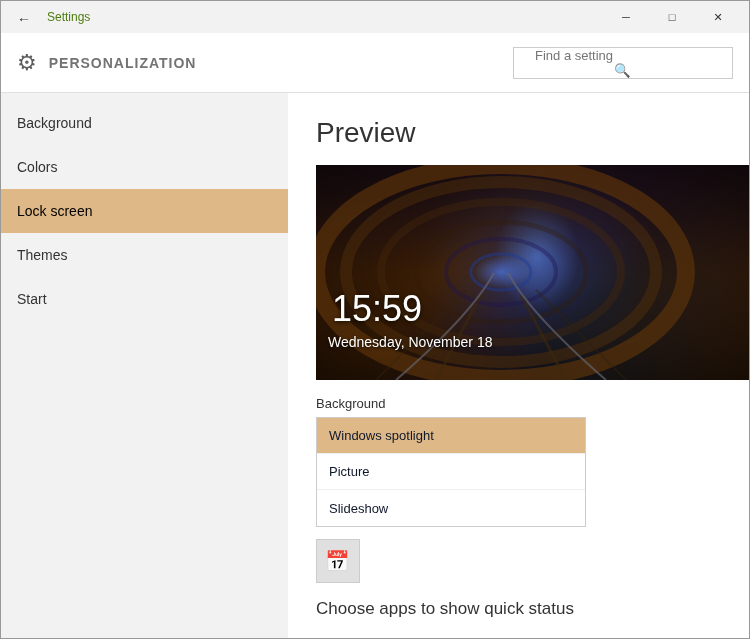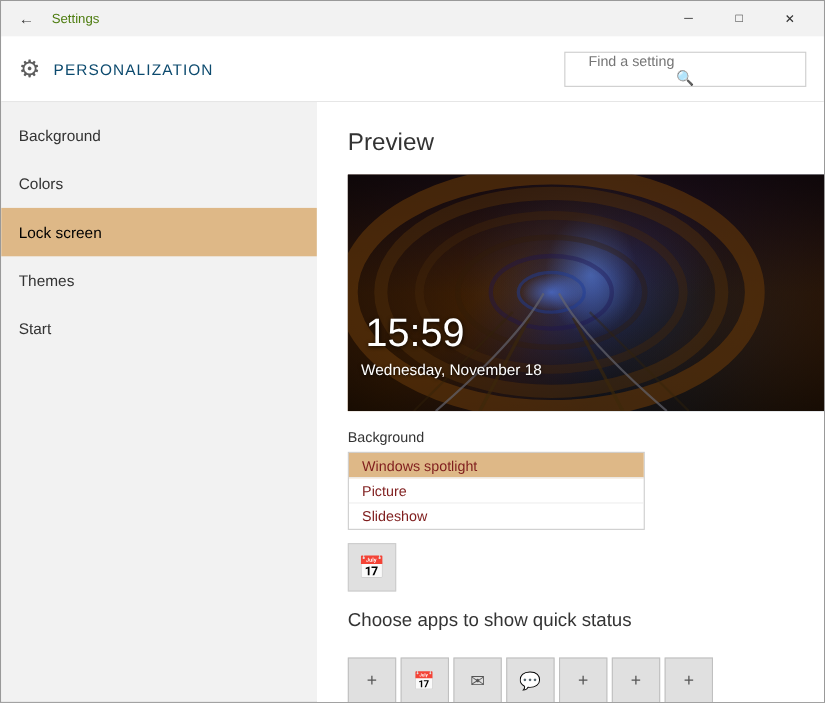--- a/index.html
+++ b/index.html
@@ -75,23 +75,23 @@
       flex-shrink: 0;
       border-bottom: 1px solid #e0e0e0;
     }
     .header-title-section {
       display: flex;
       align-items: center;
       gap: 12px;
     }
     .header-title {
       font-size: 14px;
-      font-weight: 400;
+      font-weight: 700;
       letter-spacing: 1px;
-      color: #0c4a6e;
+      color: #737373;
     }
     .search-box {
       display: flex;
       align-items: center;
       border: 1px solid #ccc;
       background: white;
       height: 32px;
       width: 220px;
       flex-direction: column;
     }
@@ -135,21 +135,21 @@
 
     
     .content {
       flex: 1;
       background: white;
       overflow-y: auto;
       padding: 24px 28px;
     }
 
     .section-title {
-      font-size: 22px;
+      font-size: 28px;
       font-weight: 300;
       color: #333;
       margin-bottom: 16px;
     }
 
     
     .preview-image {
       width: 442px;
       height: 215px;
       background: linear-gradient(135deg, #1a0a00 0%, #3d1c00 20%, #5a2d00 35%, #2c1f3a 50%, #0d1a2e 65%, #0a2444 80%, #082038 100%);
@@ -214,26 +214,26 @@
     }
 
     
     .dropdown-list {
       width: 270px;
       border: 1px solid #ccc;
       background: white;
       margin-bottom: 12px;
     }
     .dropdown-item {
-      height: 23px;
+      height: 36px;
       display: flex;
       align-items: center;
       padding: 0 12px;
       font-size: 13px;
-      color: #7f1d1d;
+      color: #0f172a;
       cursor: pointer;
     }
     .dropdown-item.selected {
       background: #deb887;
     }
     .dropdown-item:not(:last-child) {
       border-bottom: 1px solid #eee;
     }
 
     

